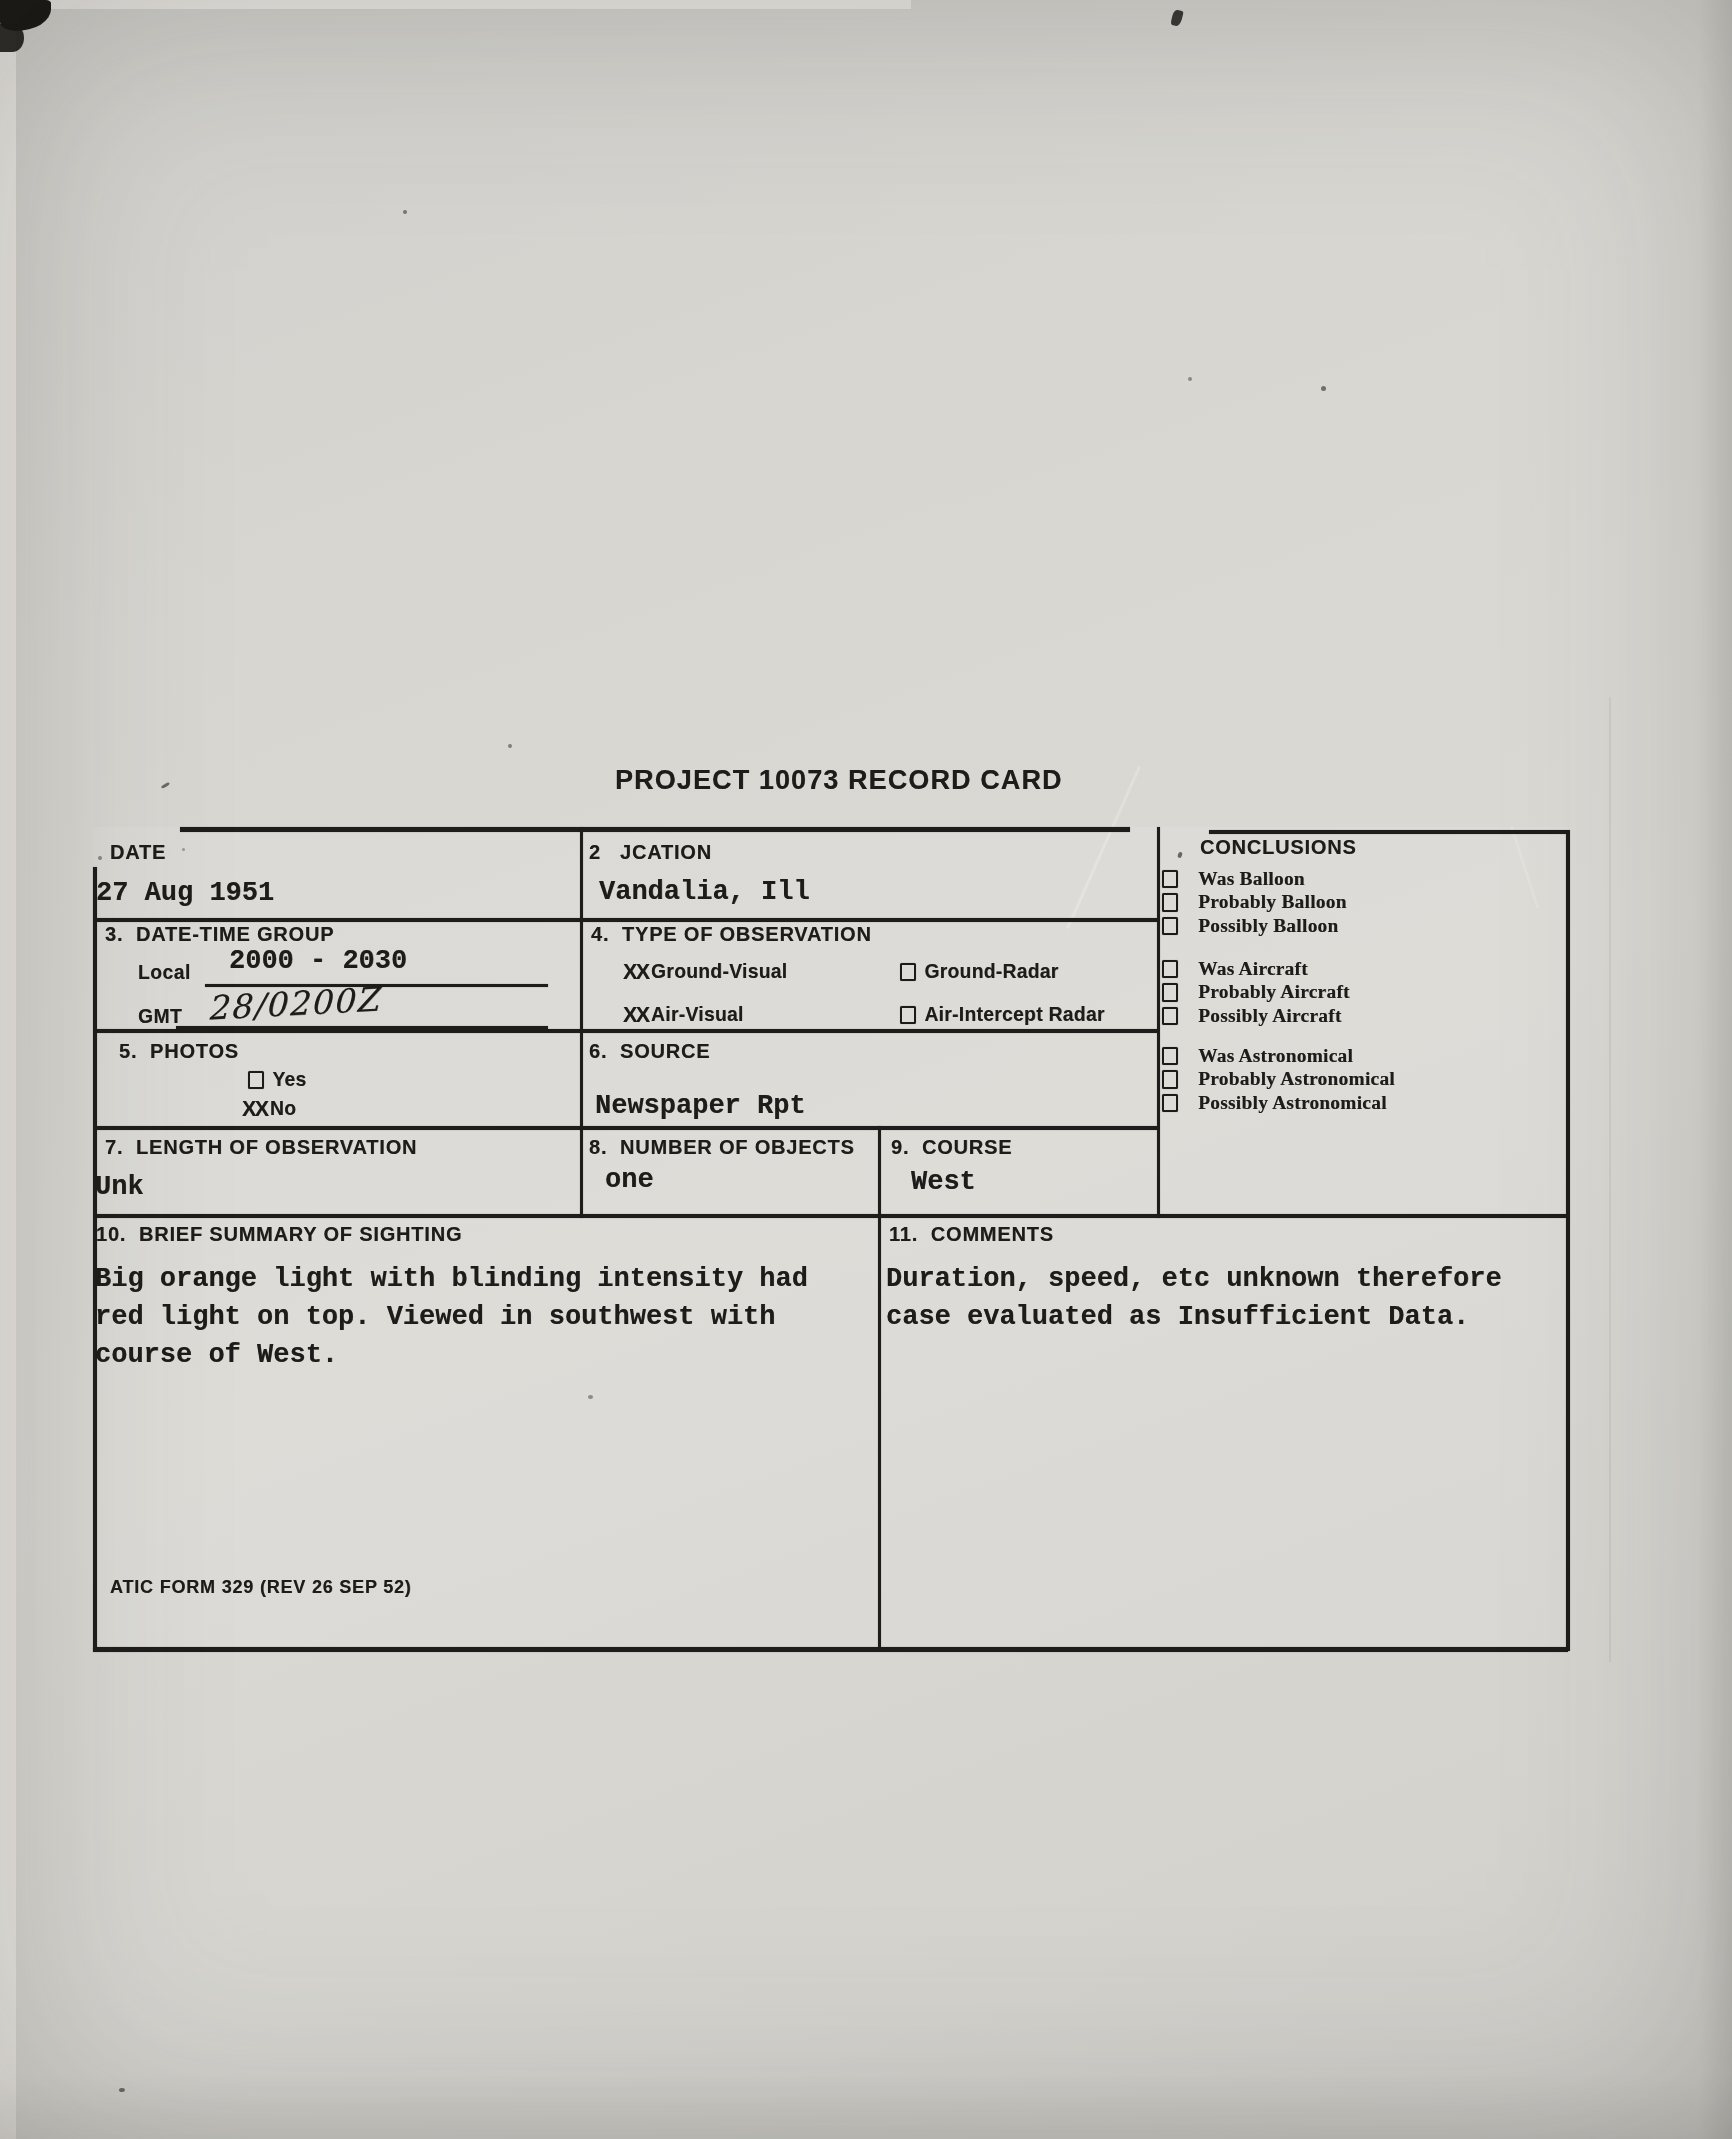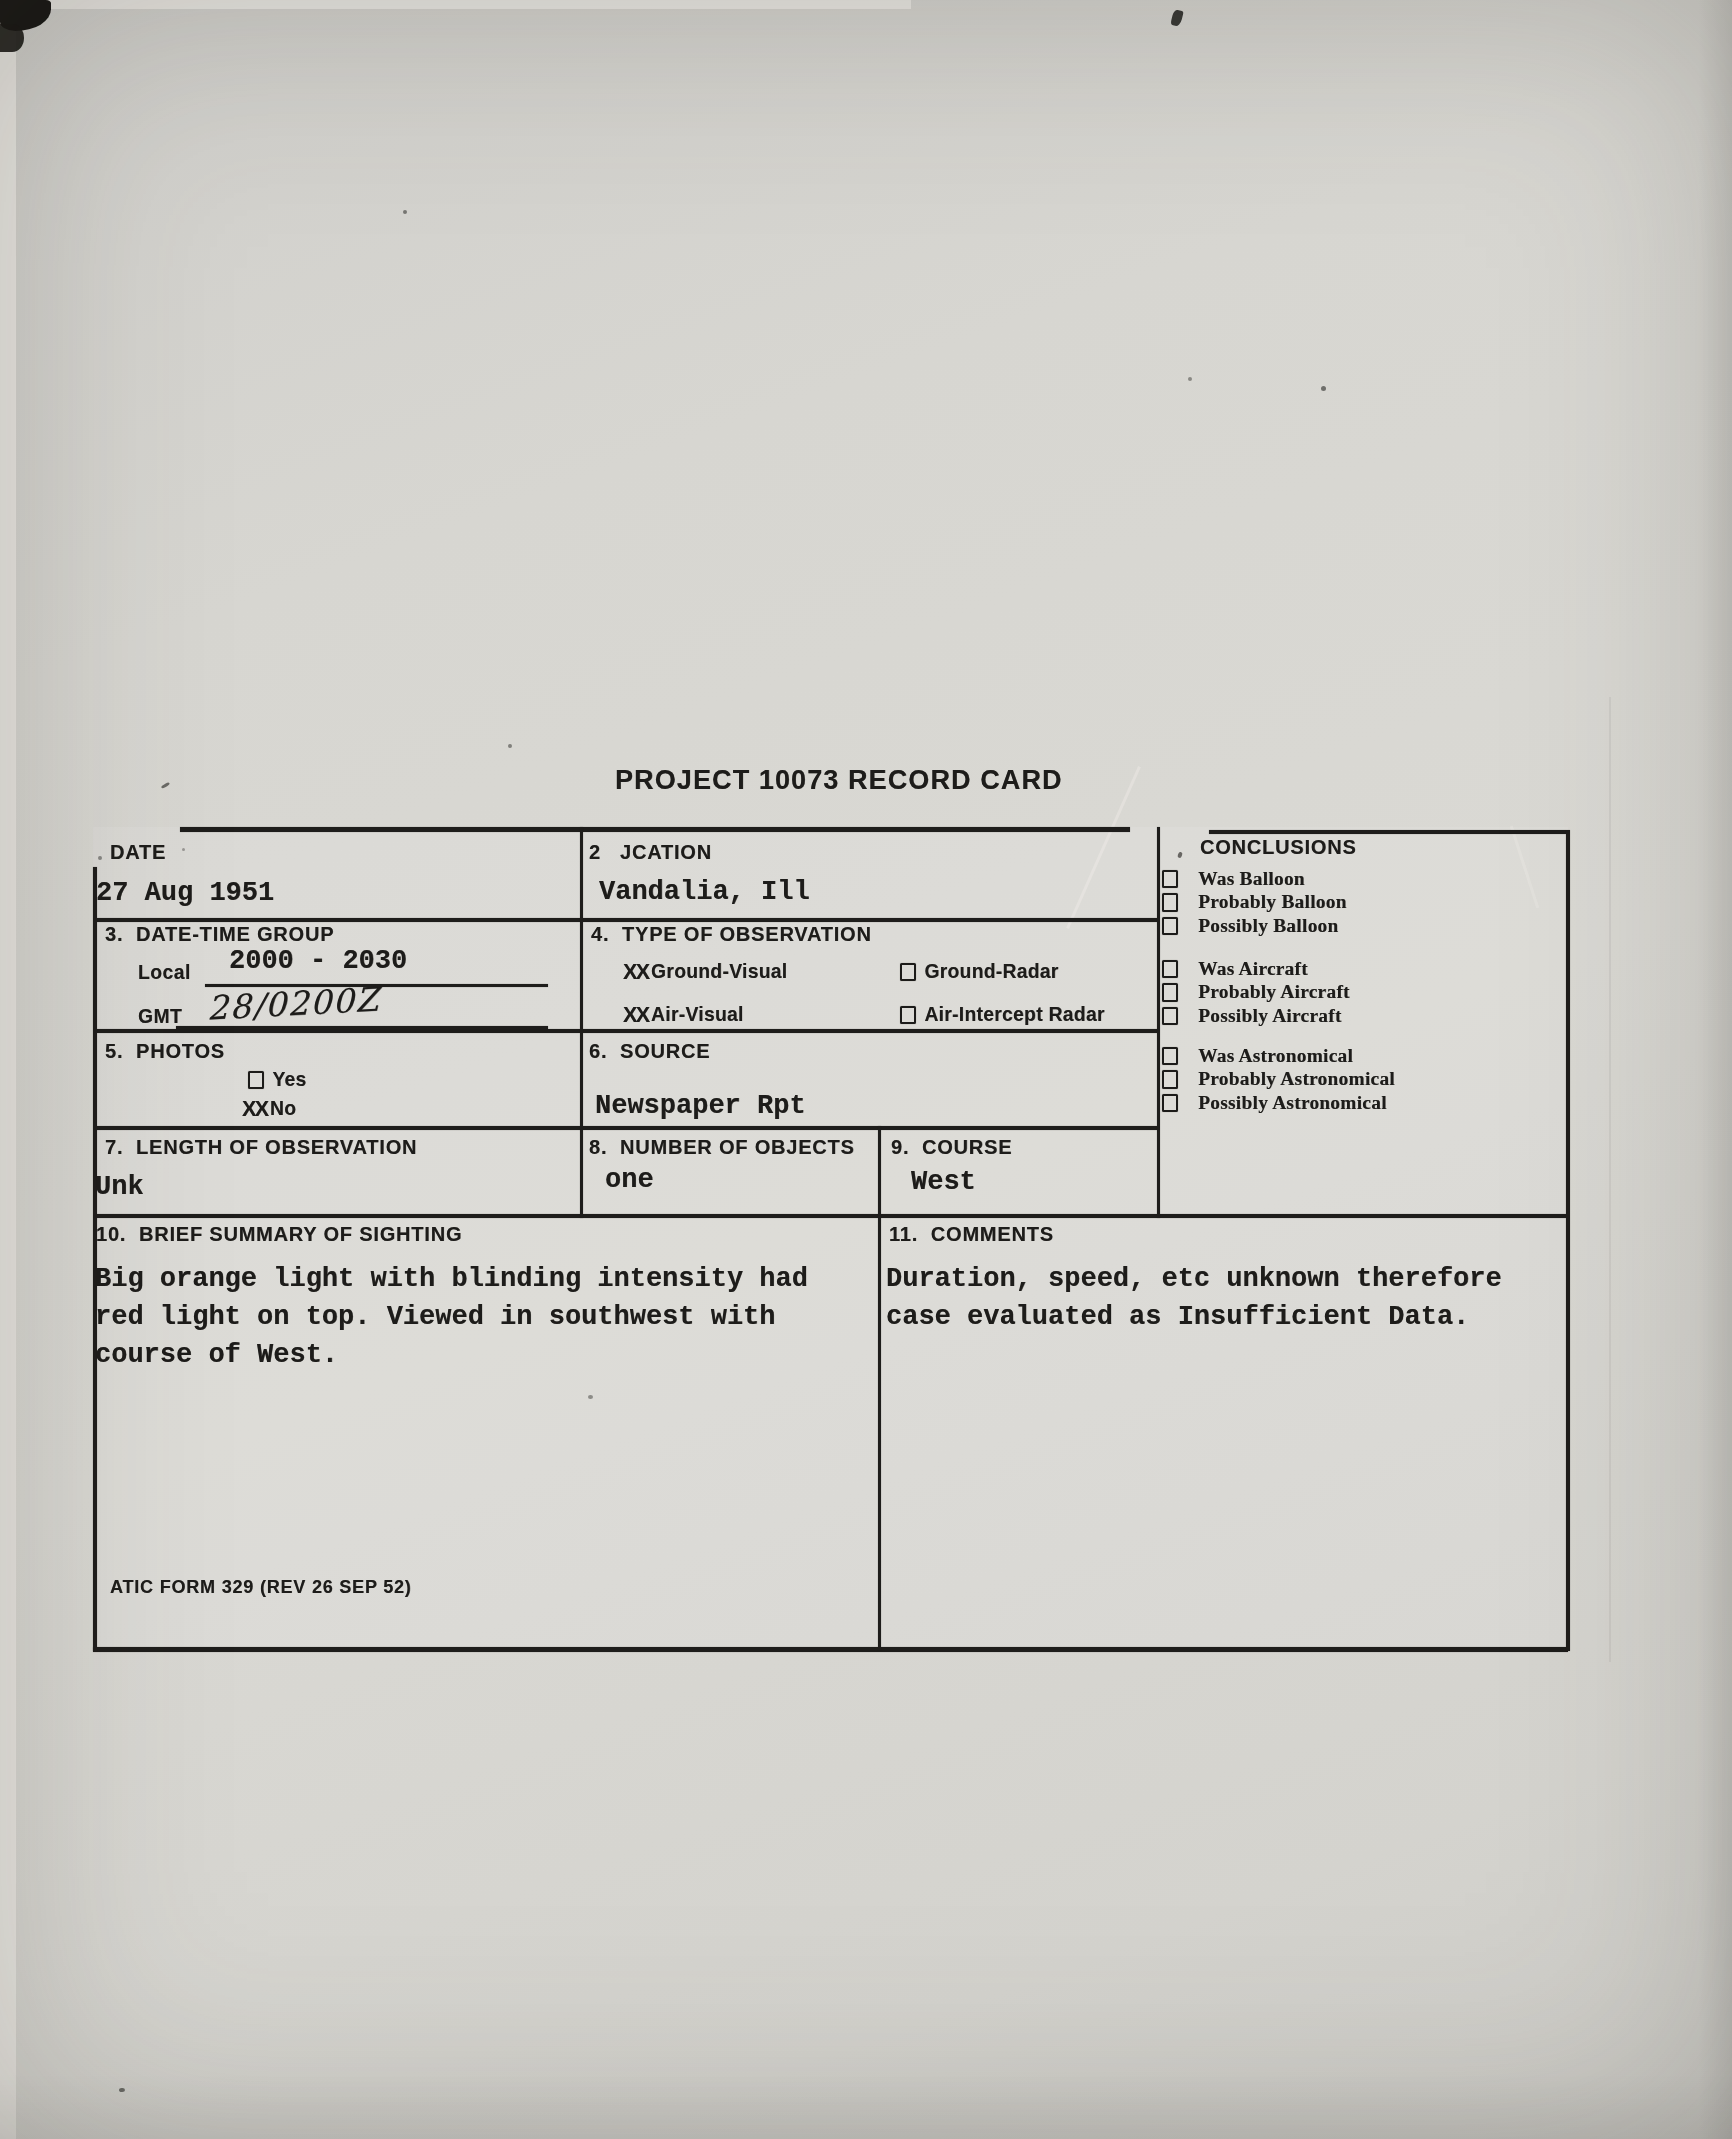--- a/index.html
+++ b/index.html
@@ -112,21 +112,21 @@
     <span class="xx">XX</span>
 
     <span class="opt-label">Air-Visual</span>
   </div>
   <div class="opt" style="left:900px;top:1001px;" data-marked="false">
 
     <span class="cbox"></span>
     <span class="opt-label">Air-Intercept Radar</span>
   </div>
 
-  <div class="sec-label" style="left:105px;top:1040px;">5.  PHOTOS</div>
+  <div class="sec-label" style="left:119px;top:1040px;">5.  PHOTOS</div>
   <div class="opt" style="left:248px;top:1066px;" data-marked="false">
 
     <span class="cbox"></span>
     <span class="opt-label">Yes</span>
   </div>
   <div class="opt" style="left:242px;top:1095px;" data-marked="true">
     <span class="xx">XX</span>
 
     <span class="opt-label">No</span>
   </div>

